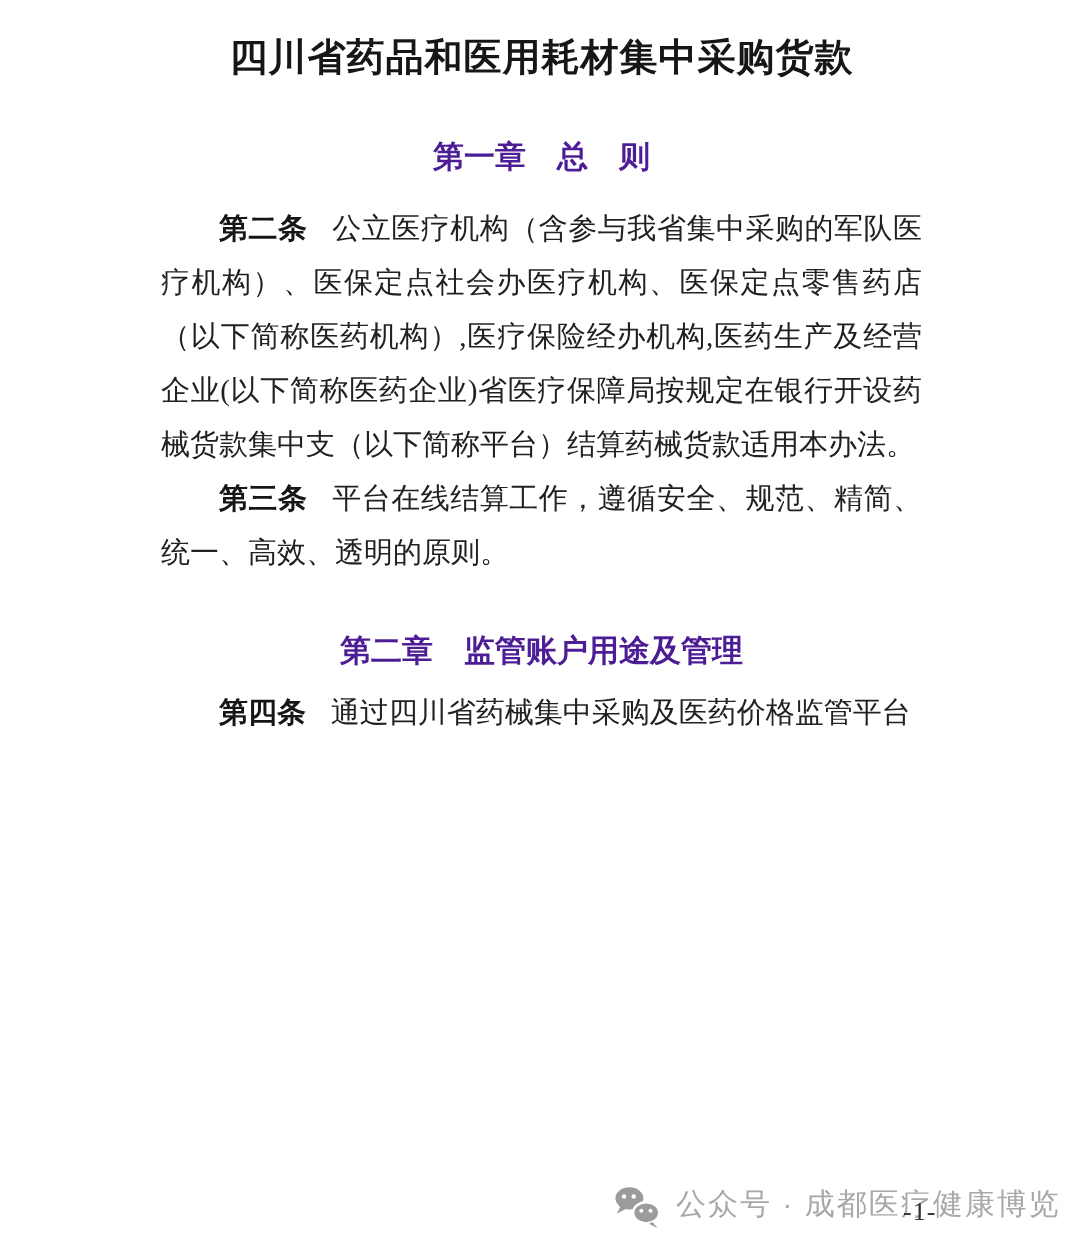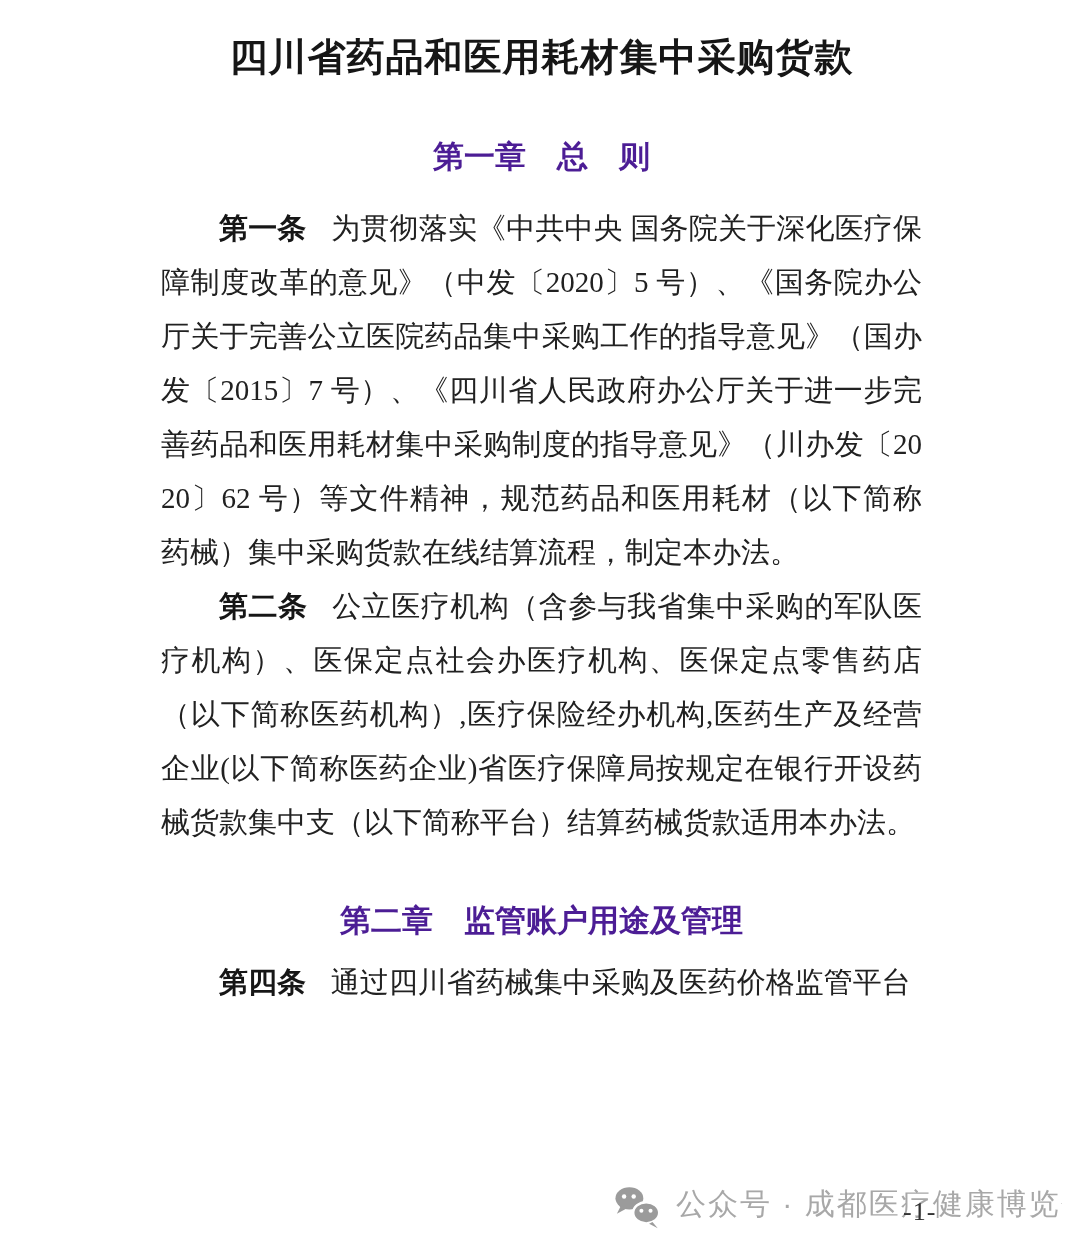--- a/index.html
+++ b/index.html
@@ -89,24 +89,24 @@
   <div class="content">
 
     <div class="doc-title">
       <div>四川省药品和医用耗材集中采购货款</div>
     </div>
 
     <div class="chapter-heading first">第一章　总　则</div>
 
     <div class="articles">
       <p class="article">
-        <span class="article-label">第一条</span><span>为贯彻落实《中共中央 国务院关于深化医疗保障制度改革的意见》（中发〔2020〕5 号）、《国务院办公厅关于完善公立医院药品集中采购工作的指导意见》（国办发〔2015〕7 号）、《四川省人民政府办公厅关于进一步完善药品和医用耗材集中采购制度的指导意见》（川办发〔2020〕62 号）等文件精神，规范药品和医用耗材（以下简称药械）集中采购货款在线结算流程，制定本办法。</span>
+        <span class="article-label">第二条</span><span>公立医疗机构（含参与我省集中采购的军队医疗机构）、医保定点社会办医疗机构、医保定点零售药店（以下简称医药机构）,医疗保险经办机构,医药生产及经营企业(以下简称医药企业)省医疗保障局按规定在银行开设药械货款集中支（以下简称平台）结算药械货款适用本办法。</span>
       </p>
       <p class="article">
-        <span class="article-label">第二条</span><span>公立医疗机构（含参与我省集中采购的军队医疗机构）、医保定点社会办医疗机构、医保定点零售药店（以下简称医药机构）,医疗保险经办机构,医药生产及经营企业(以下简称医药企业)省医疗保障局按规定在银行开设药械货款集中支（以下简称平台）结算药械货款适用本办法。</span>
+        <span class="article-label">第三条</span><span>平台在线结算工作，遵循安全、规范、精简、统一、高效、透明的原则。</span>
       </p>
     </div>
 
     <div class="chapter-heading second">第二章　监管账户用途及管理</div>
 
     <p class="article partial">
       <span class="article-label">第四条</span><span>通过四川省药械集中采购及医药价格监管平台</span>
     </p>
 
   </div>

